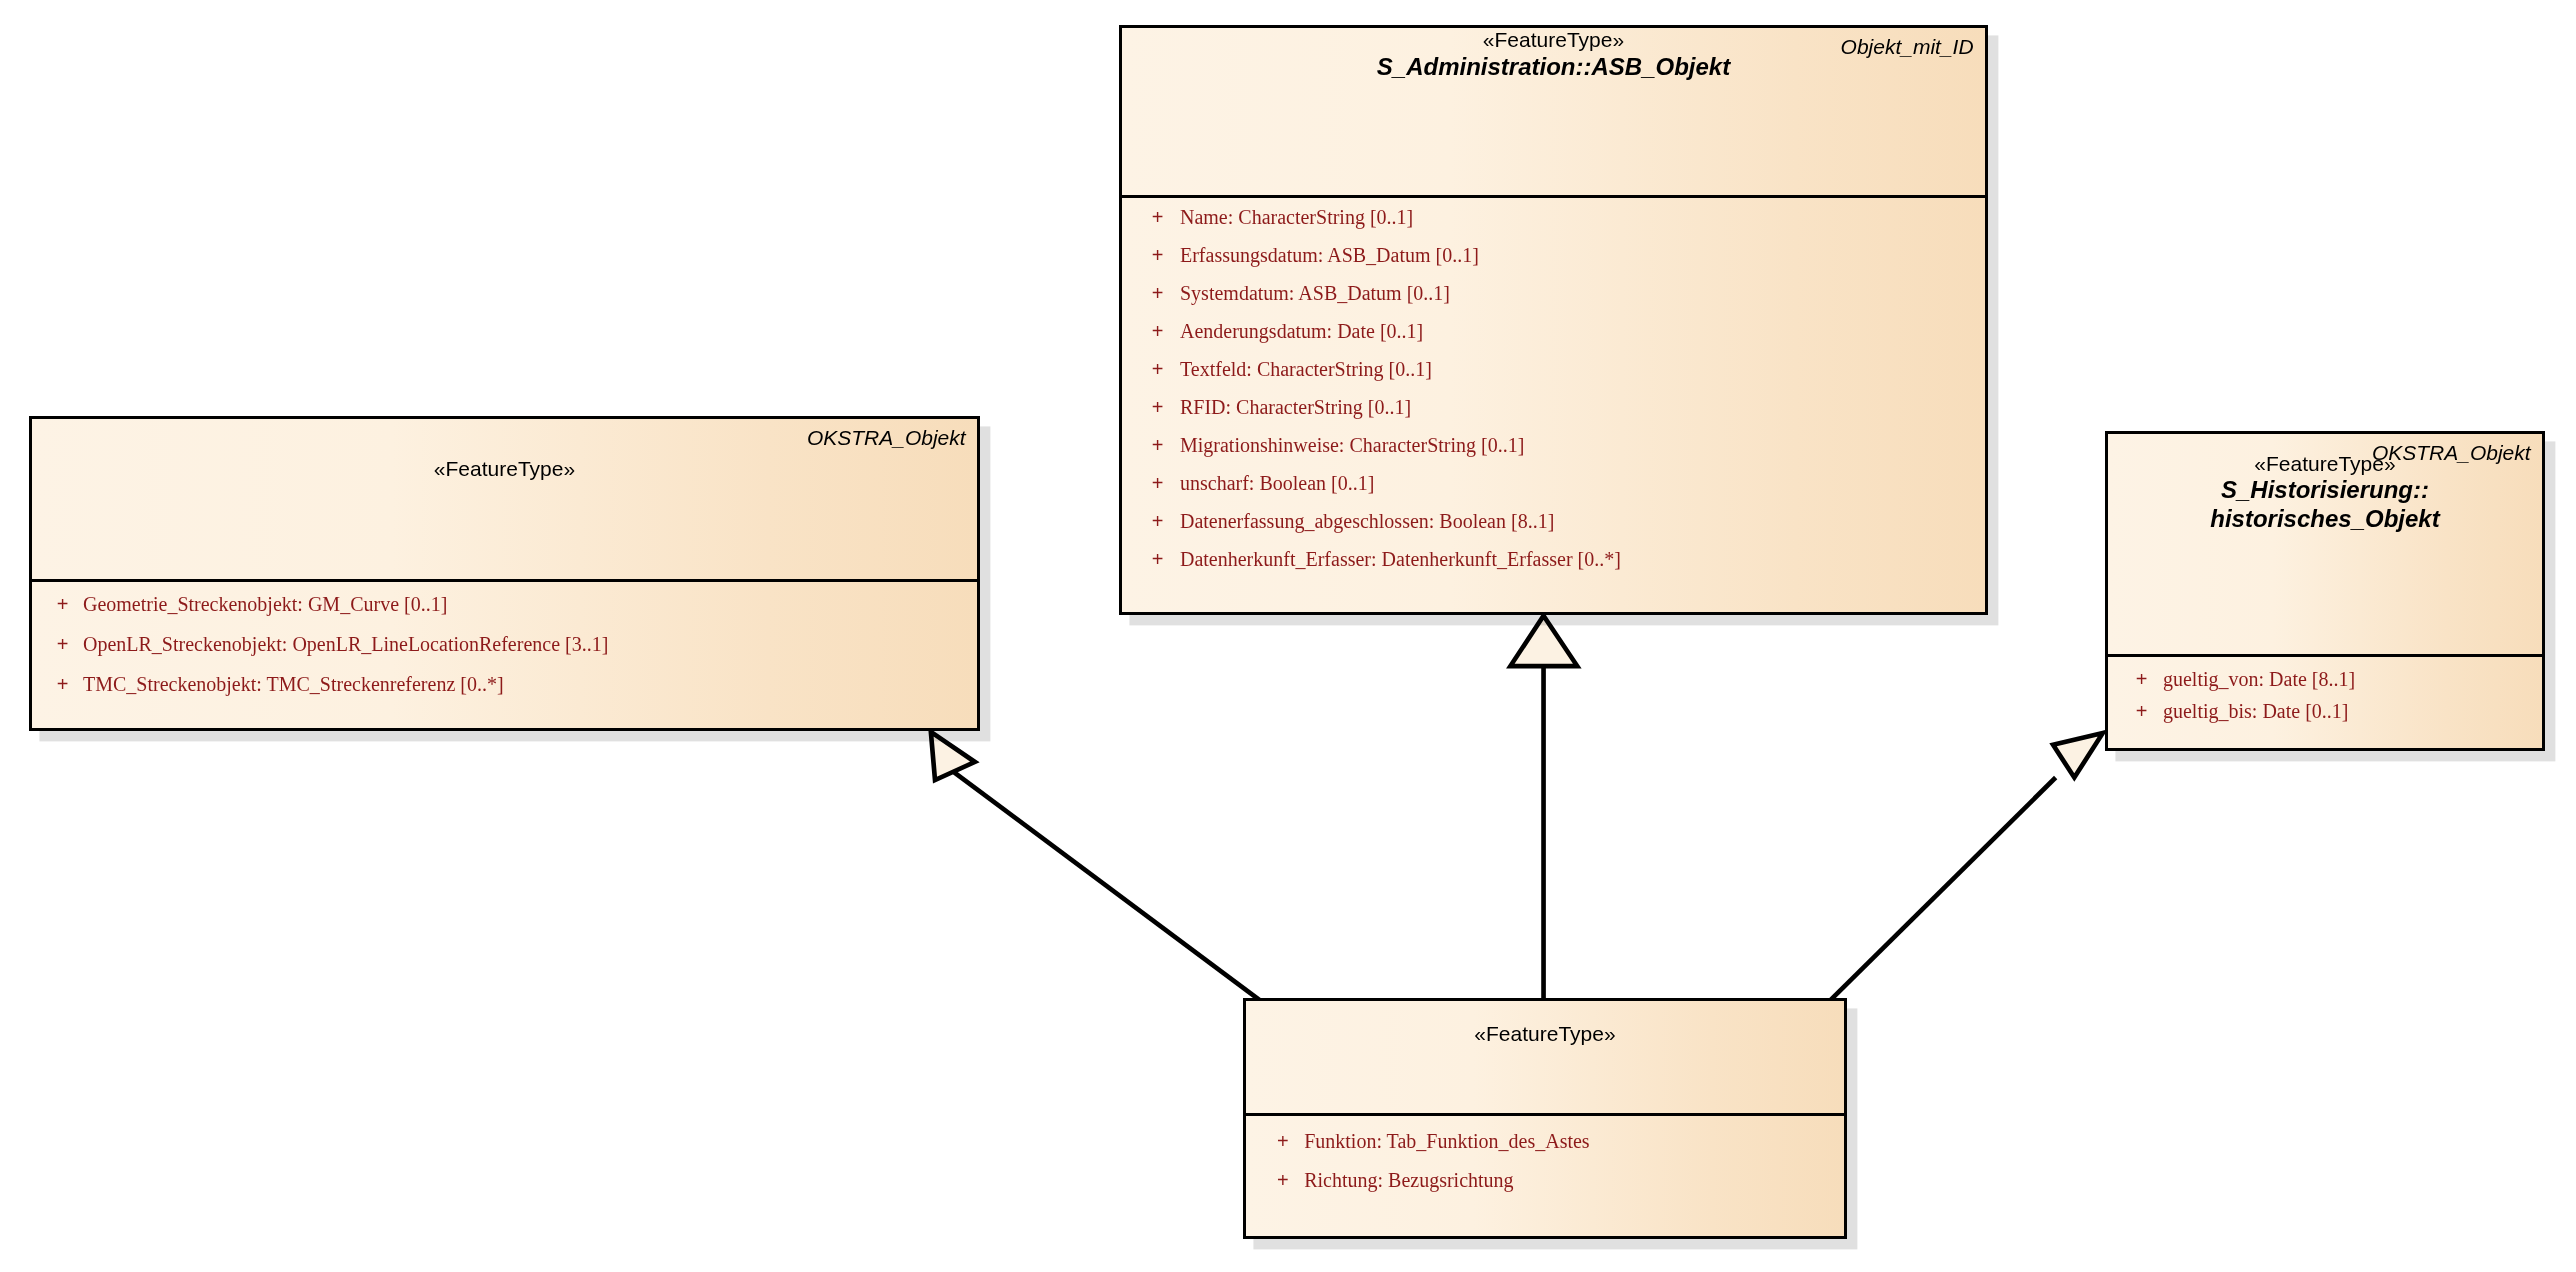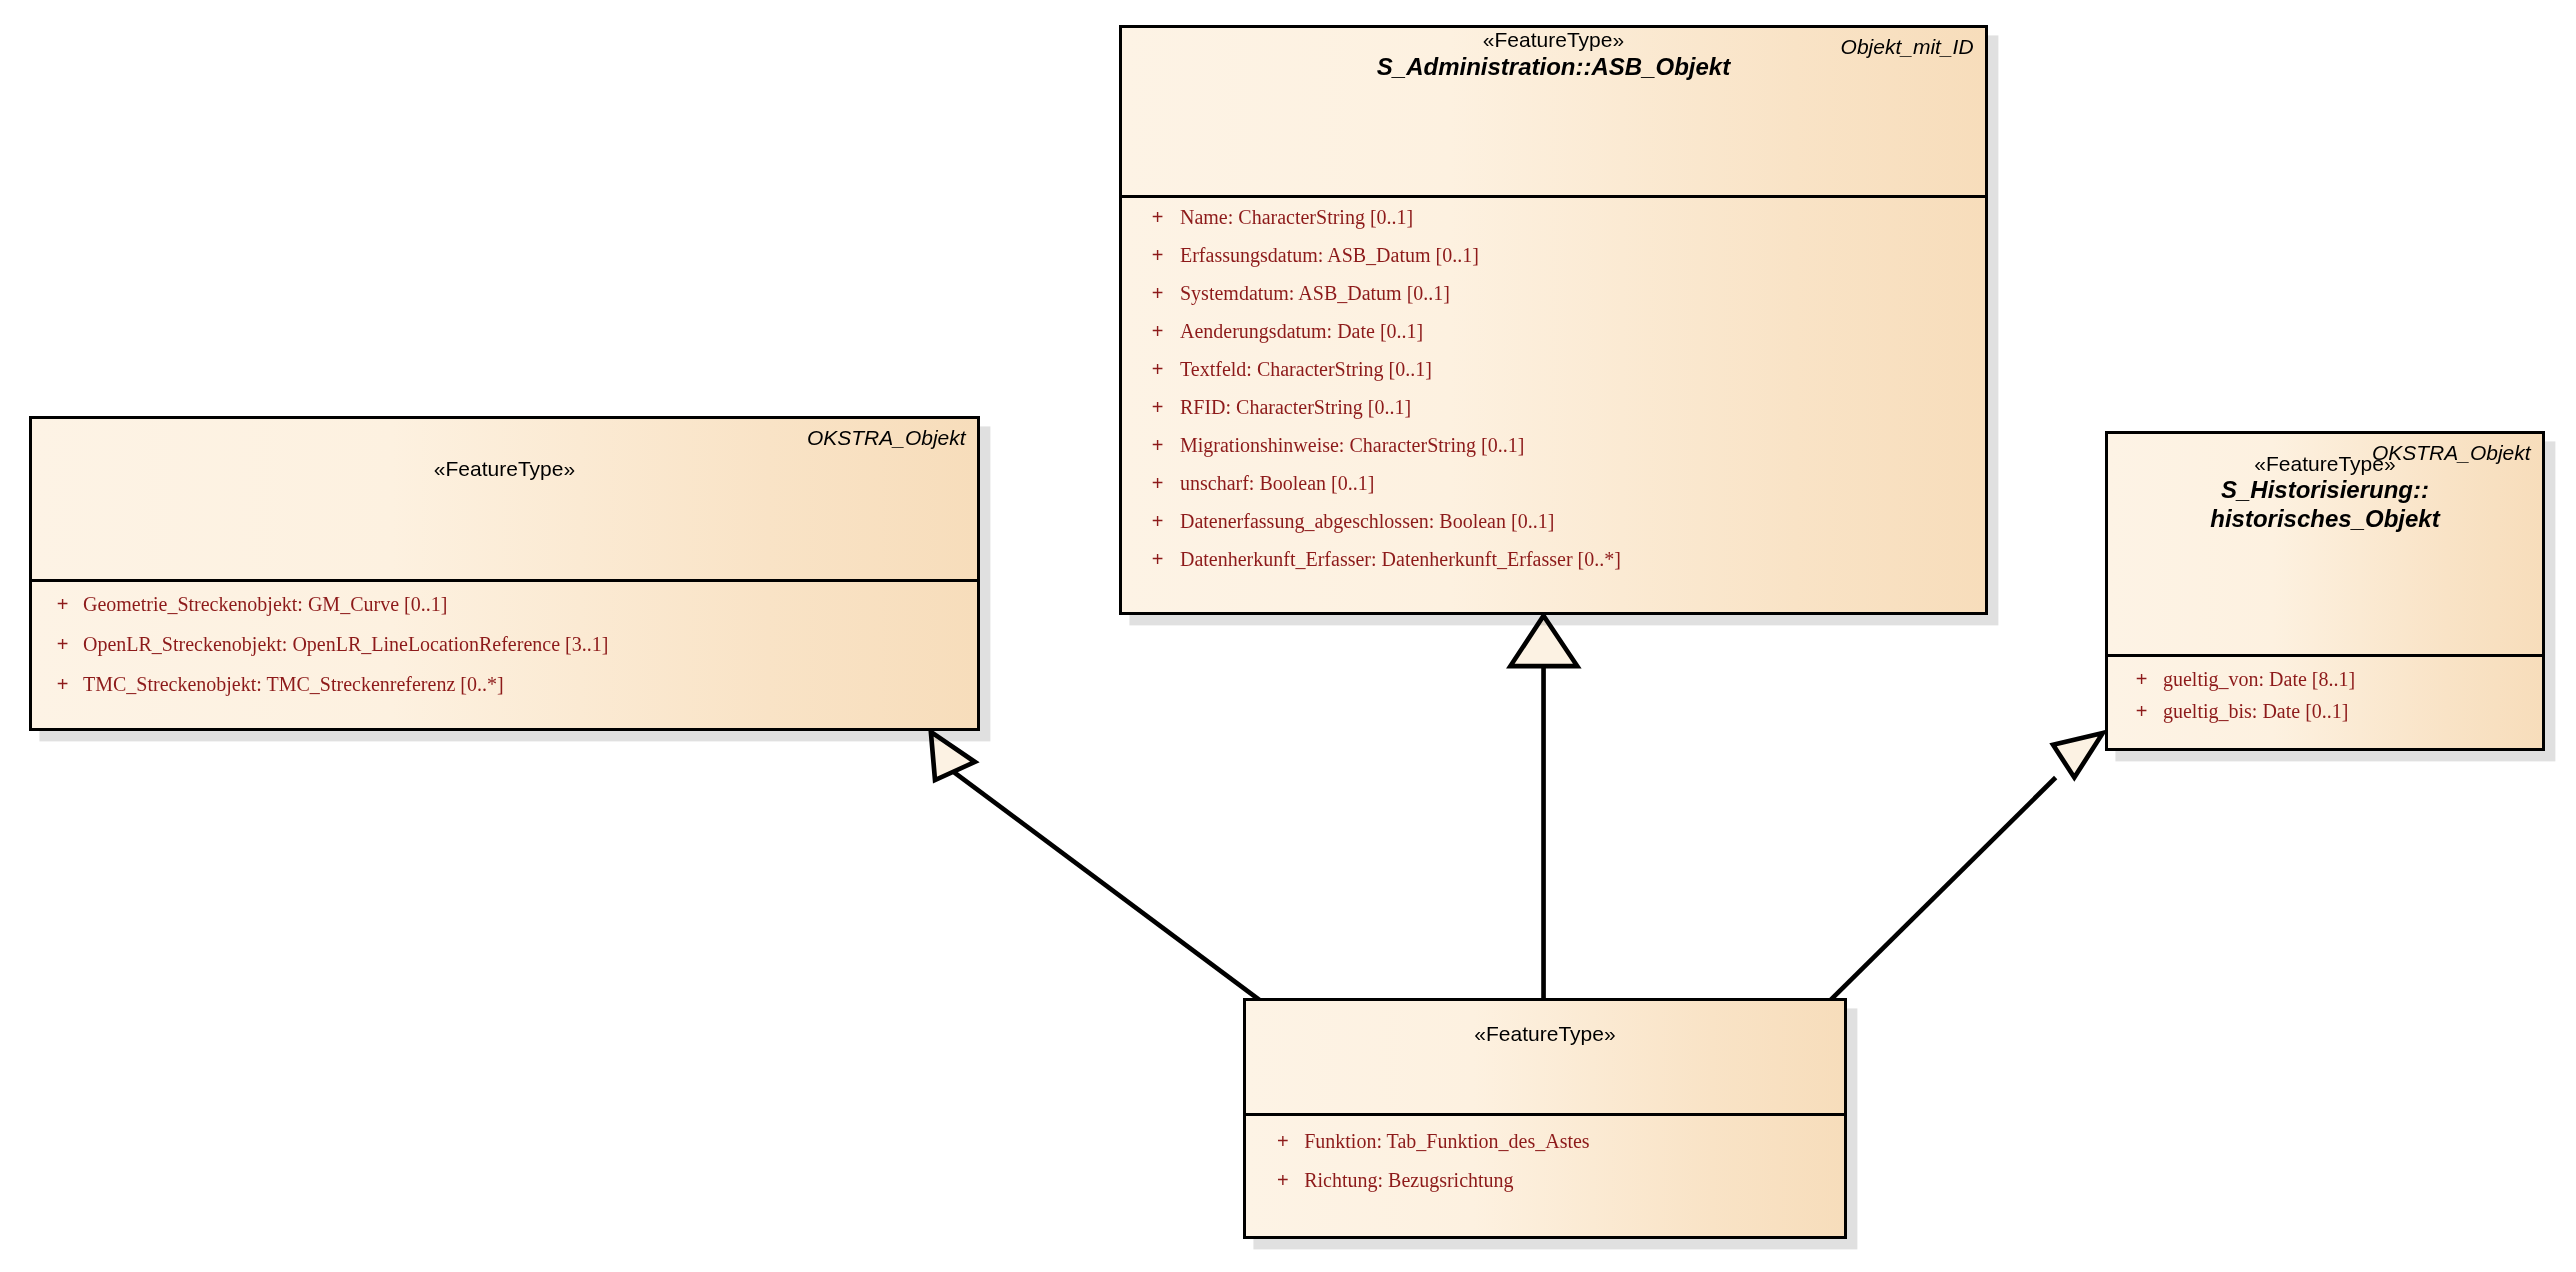--- a/index.html
+++ b/index.html
@@ -153,21 +153,21 @@
       <div class="attr-row">
         <span class="attr-vis">+</span>
         <span class="attr-text">Migrationshinweise: CharacterString [0..1]</span>
       </div>
       <div class="attr-row">
         <span class="attr-vis">+</span>
         <span class="attr-text">unscharf: Boolean [0..1]</span>
       </div>
       <div class="attr-row">
         <span class="attr-vis">+</span>
-        <span class="attr-text">Datenerfassung_abgeschlossen: Boolean [0..1]</span>
+        <span class="attr-text">Datenerfassung_abgeschlossen: Boolean [8..1]</span>
       </div>
       <div class="attr-row">
         <span class="attr-vis">+</span>
         <span class="attr-text">Datenherkunft_Erfasser: Datenherkunft_Erfasser [0..*]</span>
       </div>
     </div>
   </div>
 
   <div class="uml-class" id="class-streckenobjekt">
     <div class="class-head">

